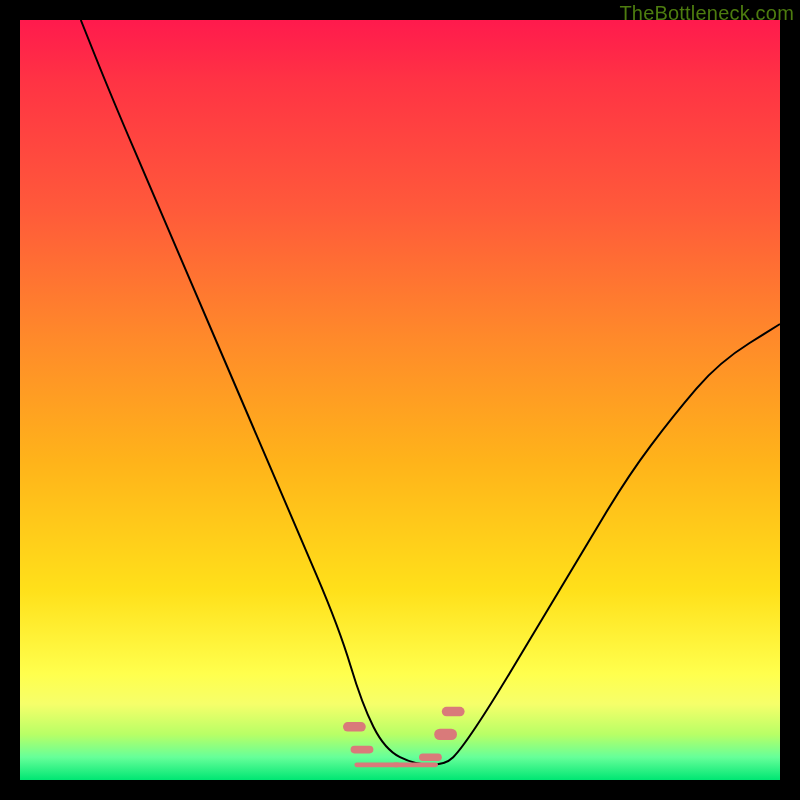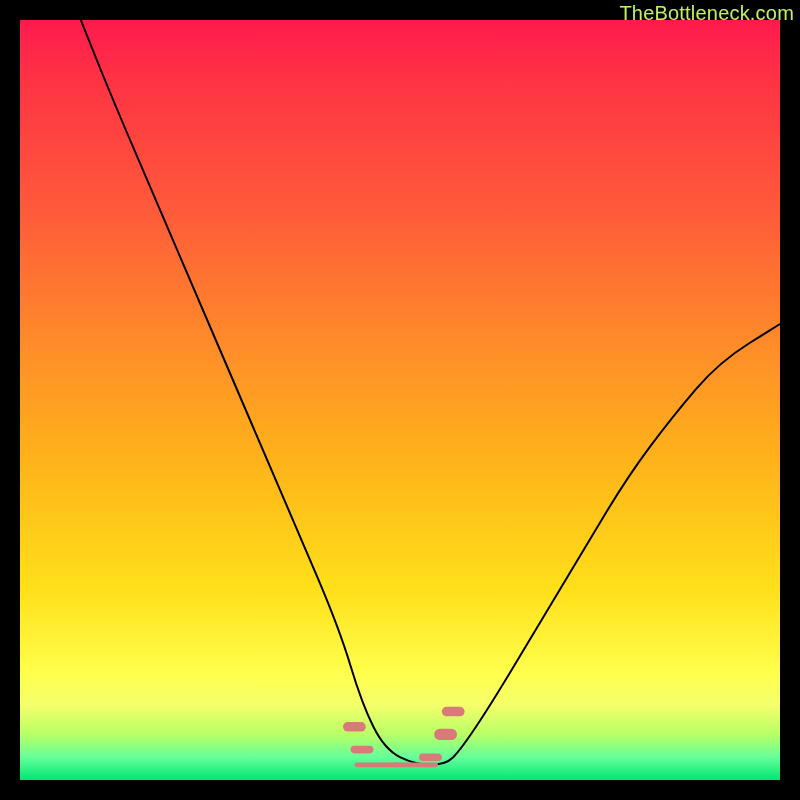--- a/index.html
+++ b/index.html
@@ -36,21 +36,21 @@
       #f6ff6a 90%,
       #b8ff66 94%,
       #66ff99 97%,
       #00e673 100%
     );
   }
   .watermark {
     position: absolute;
     top: 2px;
     right: 6px;
-    color: #bef264;
+    color: #4d7c0f;
     font-size: 20px;
     font-weight: 500;
     letter-spacing: 0.2px;
     user-select: none;
   }
   svg.curve {
     position: absolute;
     left: 0;
     top: 0;
     width: 800px;

